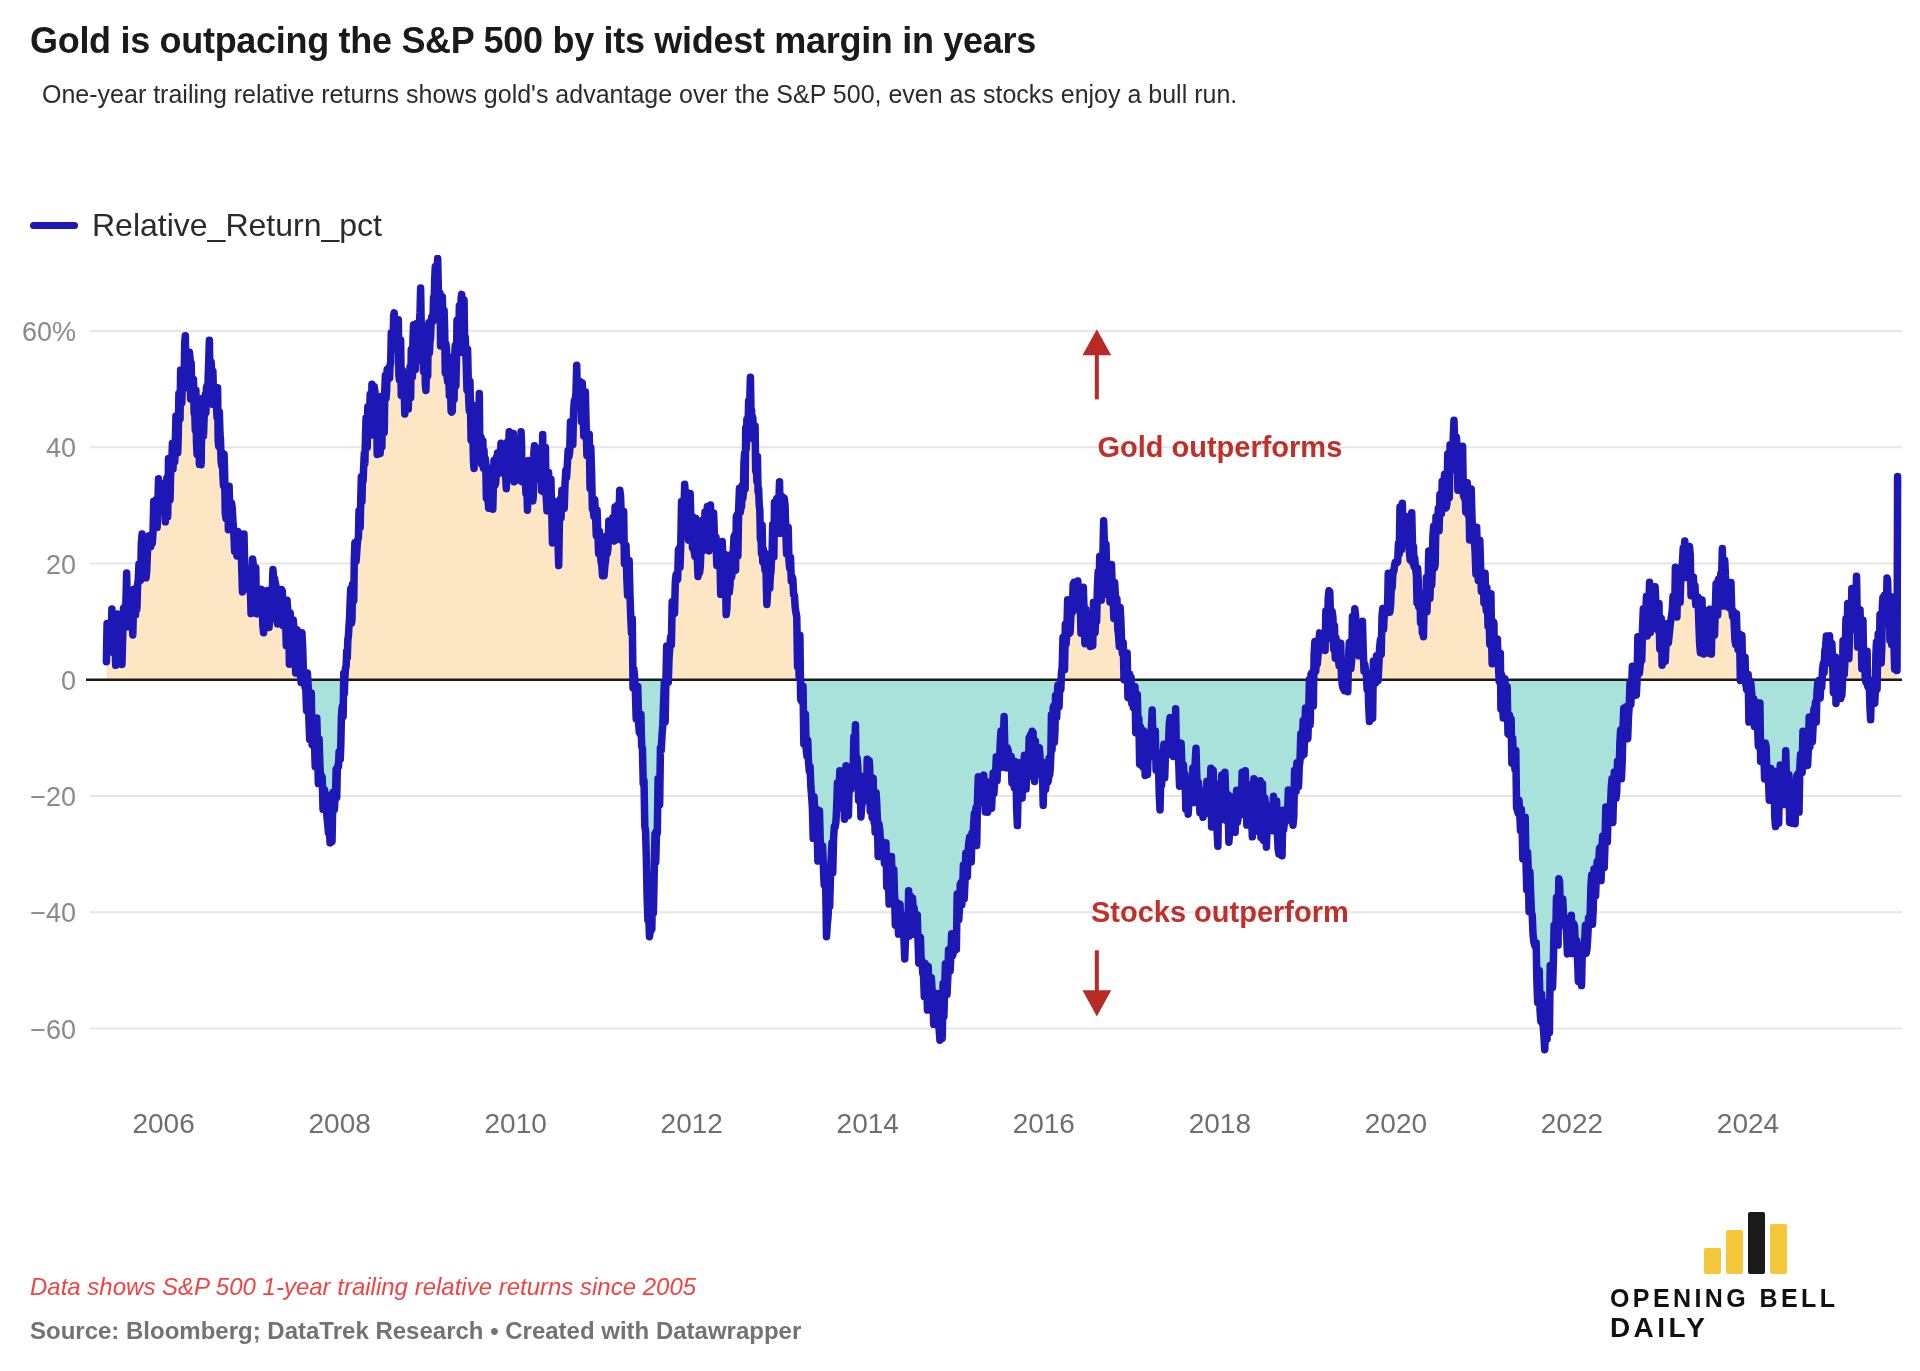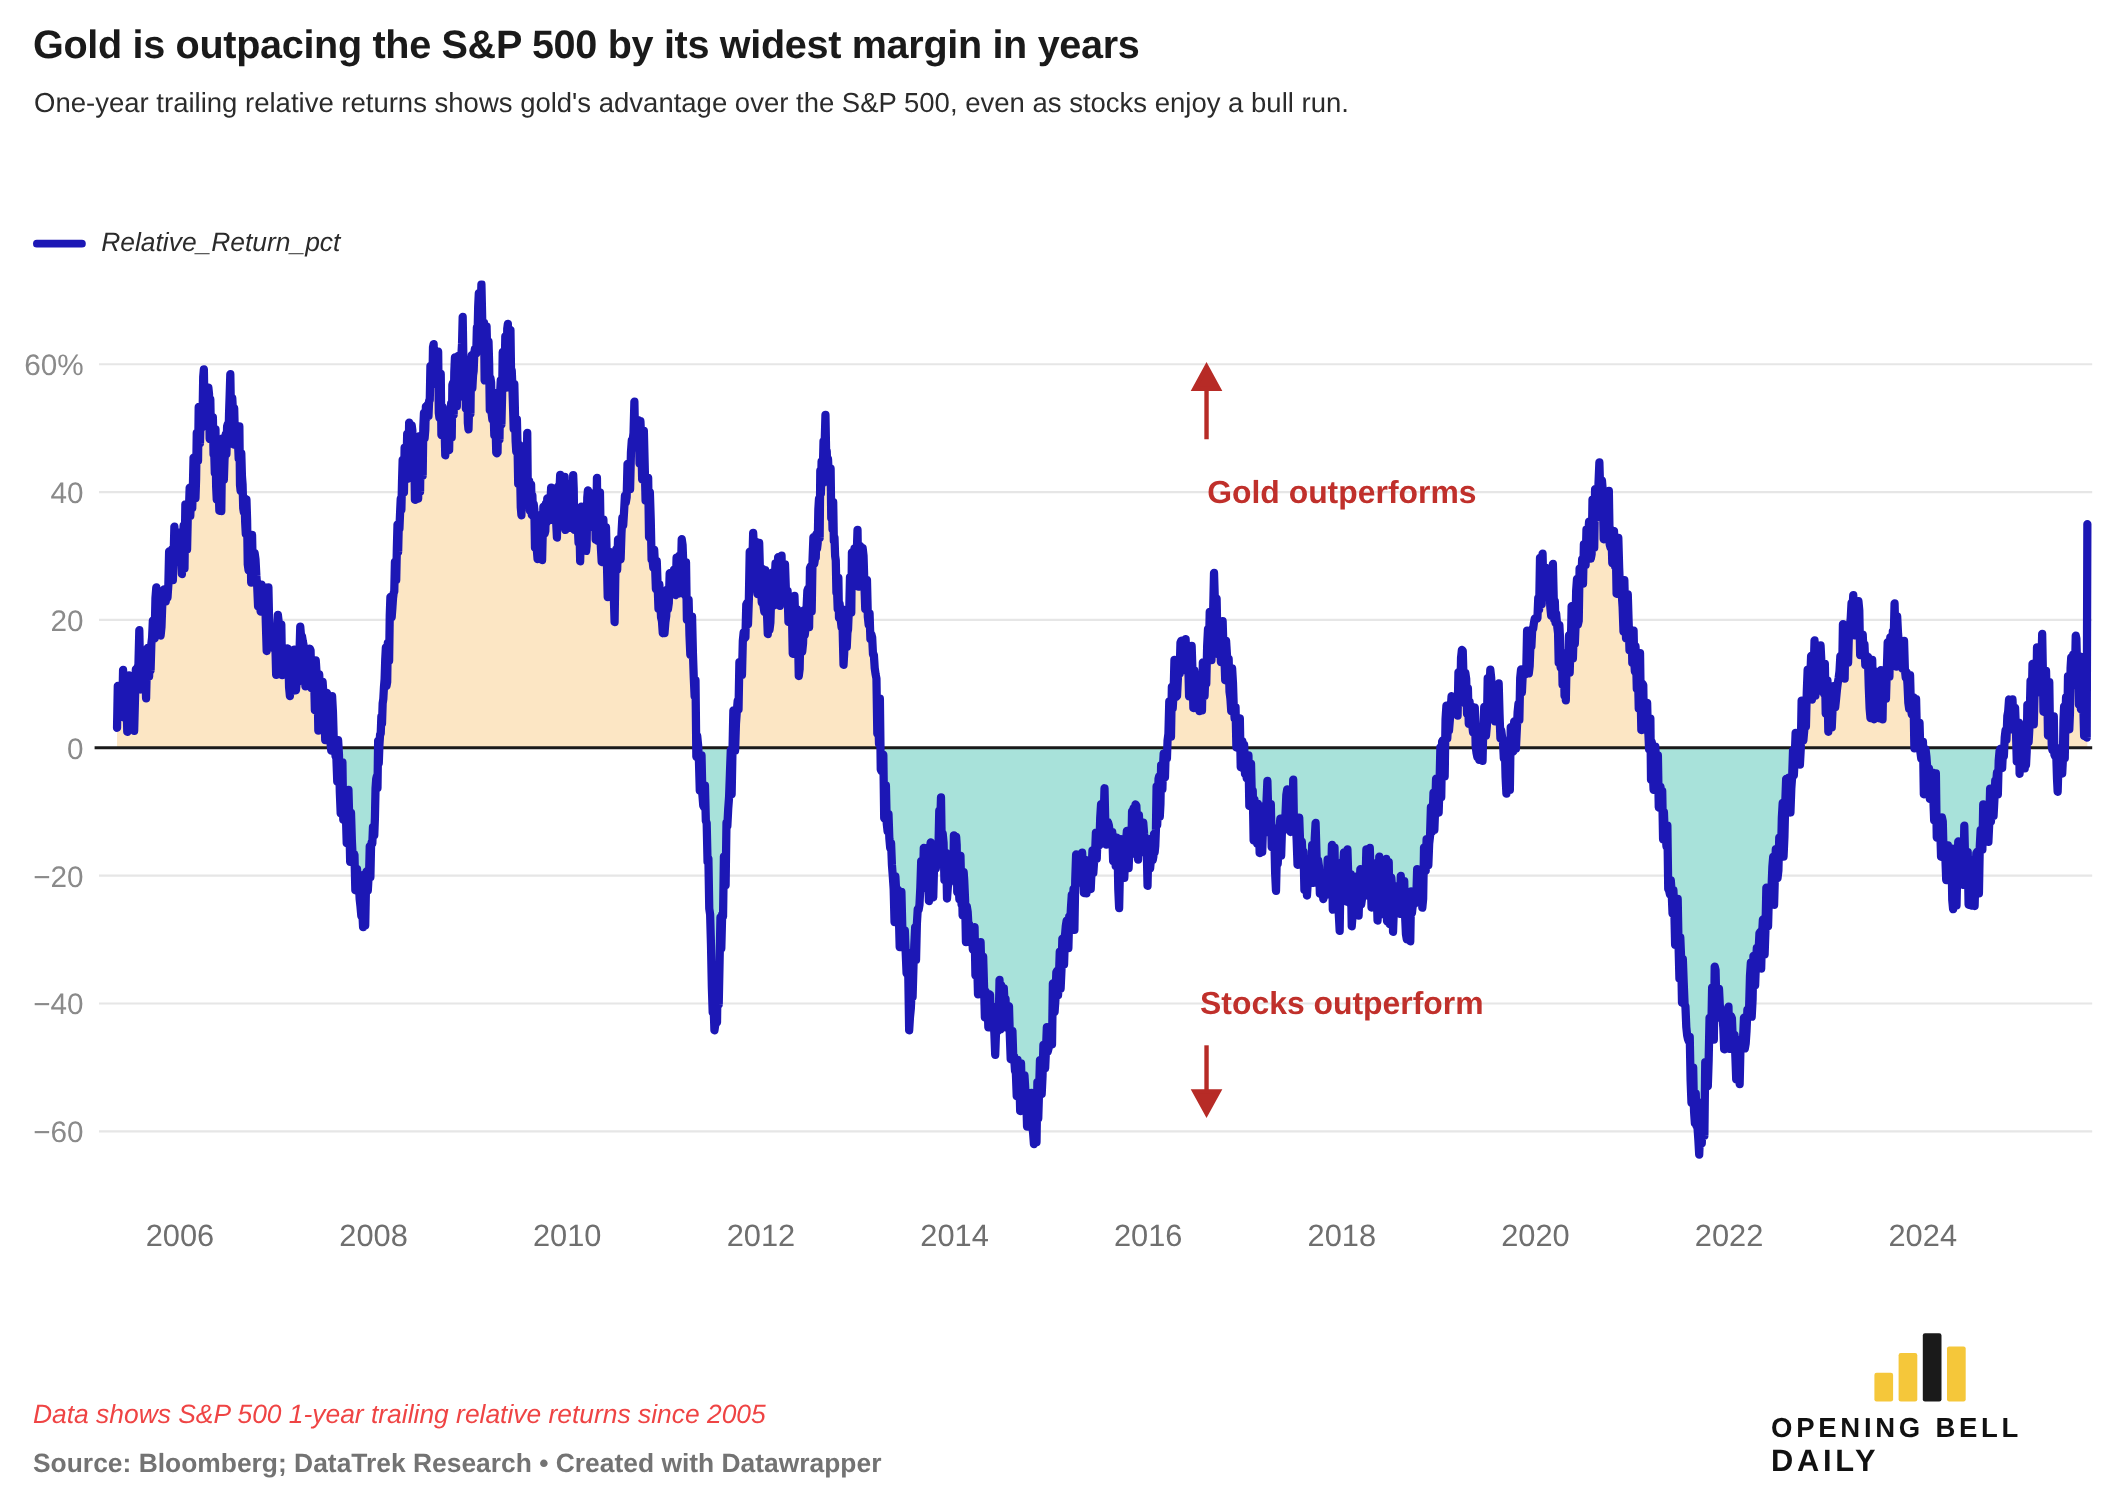--- a/index.html
+++ b/index.html
@@ -24,43 +24,42 @@
     color: #1a1a1a;
     letter-spacing: -0.3px;
     line-height: 1.08;
     margin: 0;
     white-space: nowrap;
   }
   #chart-subtitle {
     font-size: 25px;
     font-weight: normal;
     color: #2b2b2b;
-    margin: 18px 0 0 1px;
+    margin: 18px 0 0 12px;
     line-height: 1.25;
     white-space: nowrap;
   }
 
   
   #legend {
     position: absolute;
     left: 30px; top: 207px;
     display: flex;
     align-items: center;
     gap: 14px;
   }
   .legend-swatch {
     width: 48px; height: 7px;
     border-radius: 4px;
     background: #1c17b5;
     display: inline-block;
   }
   .legend-label {
-    font-size: 24px;
+    font-size: 32px;
     color: #2b2b2b;
-    font-style: italic;
   }
 
   
   #plot-wrap {
     position: absolute;
     left: 0px; top: 255px;
     width: 1732px;
     height: 940px;
   }
   #plot-svg { display: block; }

